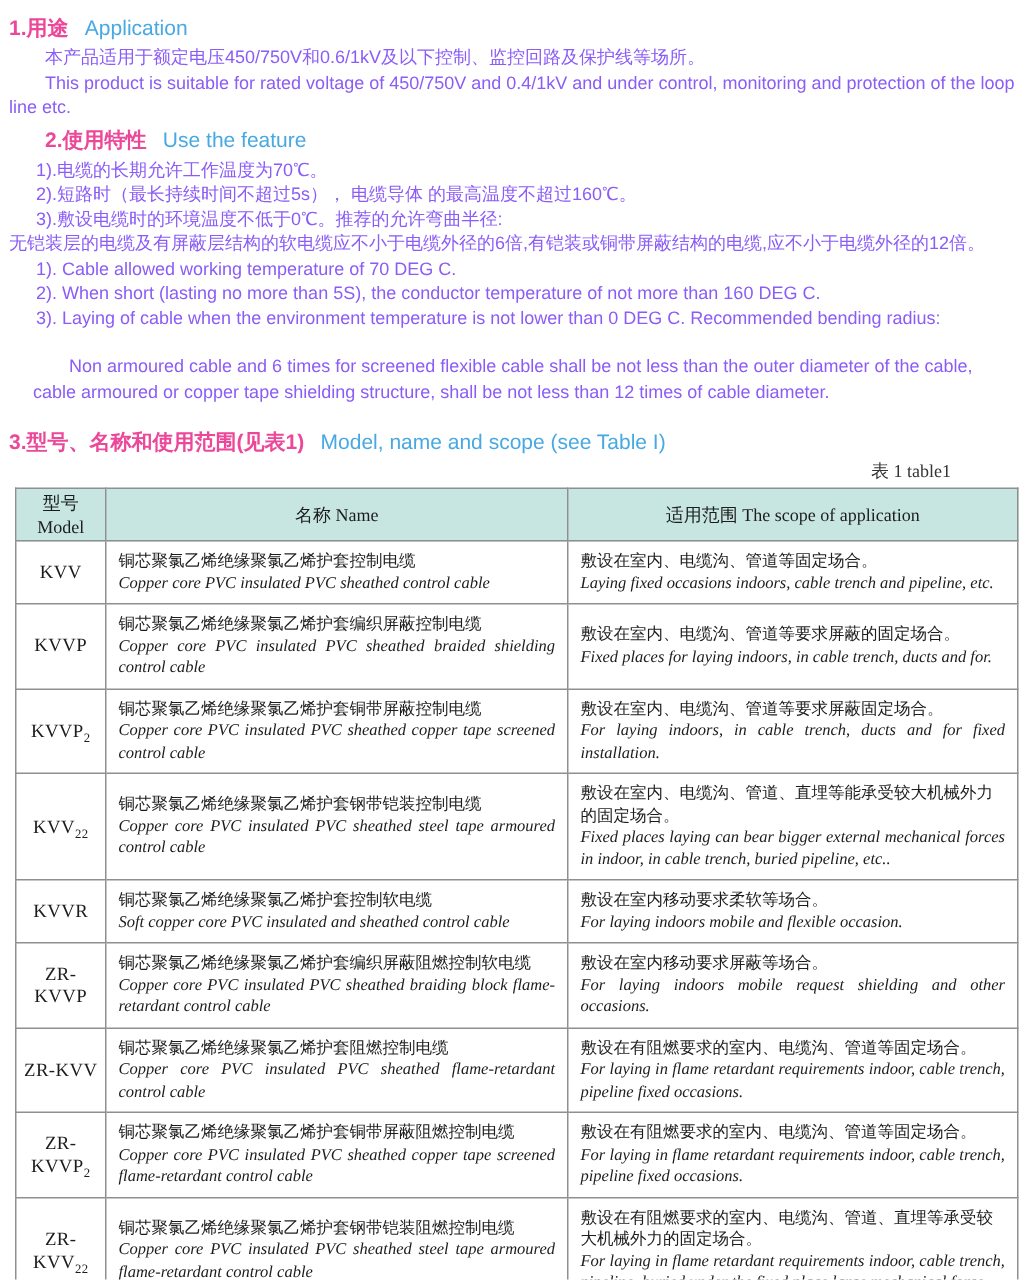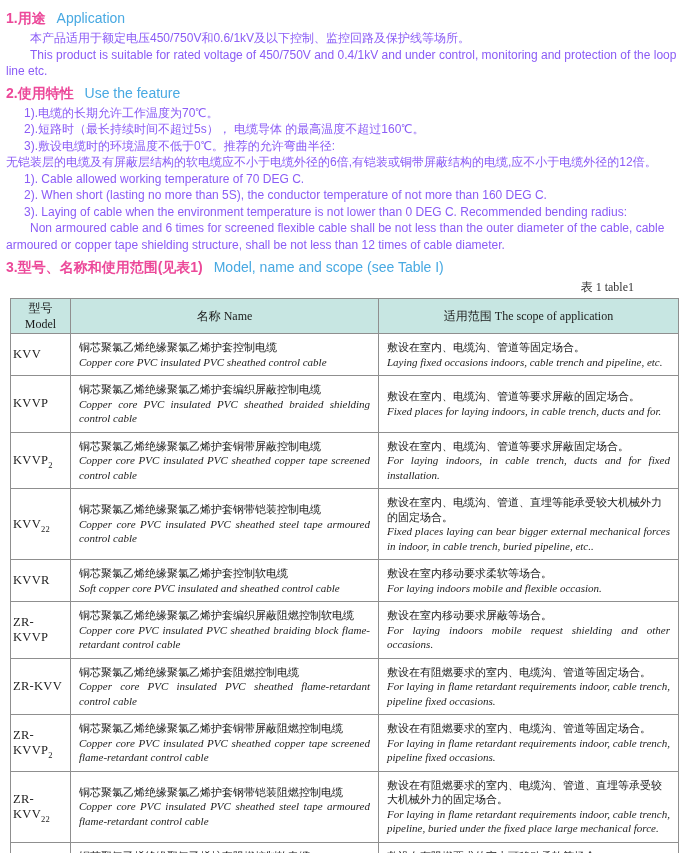--- a/index.html
+++ b/index.html
@@ -38,50 +38,50 @@
   .model-table col.c1 { width:60px; }
   .model-table col.c2 { width:308px; }
   .model-table col.c3 { width:300px; }
   .model-table th, .model-table td { border:1px solid #8f8f8f; }
   .model-table th {
     background:#c7e6e2; font-weight:normal; font-size:12px;
     height:26px; text-align:center; padding:1px 2px;
   }
   .model-table td { padding:6px 8px; vertical-align:middle; }
   .model-table td.c-model {
-    text-align:left; font-size:12.5px; padding:6px 2px; letter-spacing:0.3px;
+    text-align:center; font-size:12.5px; padding:6px 2px; letter-spacing:0.3px;
   }
   .model-table td.c-model sub { font-size:8.5px; line-height:0; }
   .model-table .zh { font-size:11px; line-height:14.5px; }
   .model-table .en { font-size:11px; line-height:14.5px; text-align:justify;font-style:italic; }
 </style>
 </head>
 <body>
 
 <div class="page">
 
   <div class="sec-heading">
     <span class="zh">1.用途</span>
     <span class="en">Application</span>
   </div>
   <p class="para indent" style="margin:0;">本产品适用于额定电压450/750V和0.6/1kV及以下控制、监控回路及保护线等场所。</p>
   <p class="para indent" style="margin:0;">This product is suitable for rated voltage of 450/750V and 0.4/1kV and under control, monitoring and protection of the loop line etc.</p>
 
-  <div class="sec-heading" style="margin-top:4px;">
+  <div class="sec-heading" style="margin-top:4px;margin-left:24px;">
     <span class="zh">2.使用特性</span>
     <span class="en">Use the feature</span>
   </div>
   <p class="para listline" style="margin:0;">1).电缆的长期允许工作温度为70℃。</p>
   <p class="para listline" style="margin:0;">2).短路时（最长持续时间不超过5s）， 电缆导体 的最高温度不超过160℃。</p>
   <p class="para listline" style="margin:0;">3).敷设电缆时的环境温度不低于0℃。推荐的允许弯曲半径:</p>
   <p class="para noindent" style="margin:0;">无铠装层的电缆及有屏蔽层结构的软电缆应不小于电缆外径的6倍,有铠装或铜带屏蔽结构的电缆,应不小于电缆外径的12倍。</p>
   <p class="para listline" style="margin:0;">1). Cable allowed working temperature of 70 DEG C.</p>
   <p class="para listline" style="margin:0;">2). When short (lasting no more than 5S), the conductor temperature of not more than 160 DEG C.</p>
   <p class="para listline" style="margin:0;">3). Laying of cable when the environment temperature is not lower than 0 DEG C. Recommended bending radius:</p>
-  <p class="para indent" style="margin:0;">Non armoured cable and 6 times for screened flexible cable shall be not less than the outer diameter of the cable, cable armoured or copper tape shielding structure, shall be not less than 12 times of cable diameter.</p>
+  <p class="para indent" style="margin:16px;">Non armoured cable and 6 times for screened flexible cable shall be not less than the outer diameter of the cable, cable armoured or copper tape shielding structure, shall be not less than 12 times of cable diameter.</p>
 
   <div class="sec-heading" style="margin-top:5px;">
     <span class="zh">3.型号、名称和使用范围(见表1)</span>
     <span class="en">Model, name and scope (see Table I)</span>
   </div>
   <div class="table-label">表 1 table1</div>
 
   <table class="model-table">
     <colgroup>
         <col class="c1">

